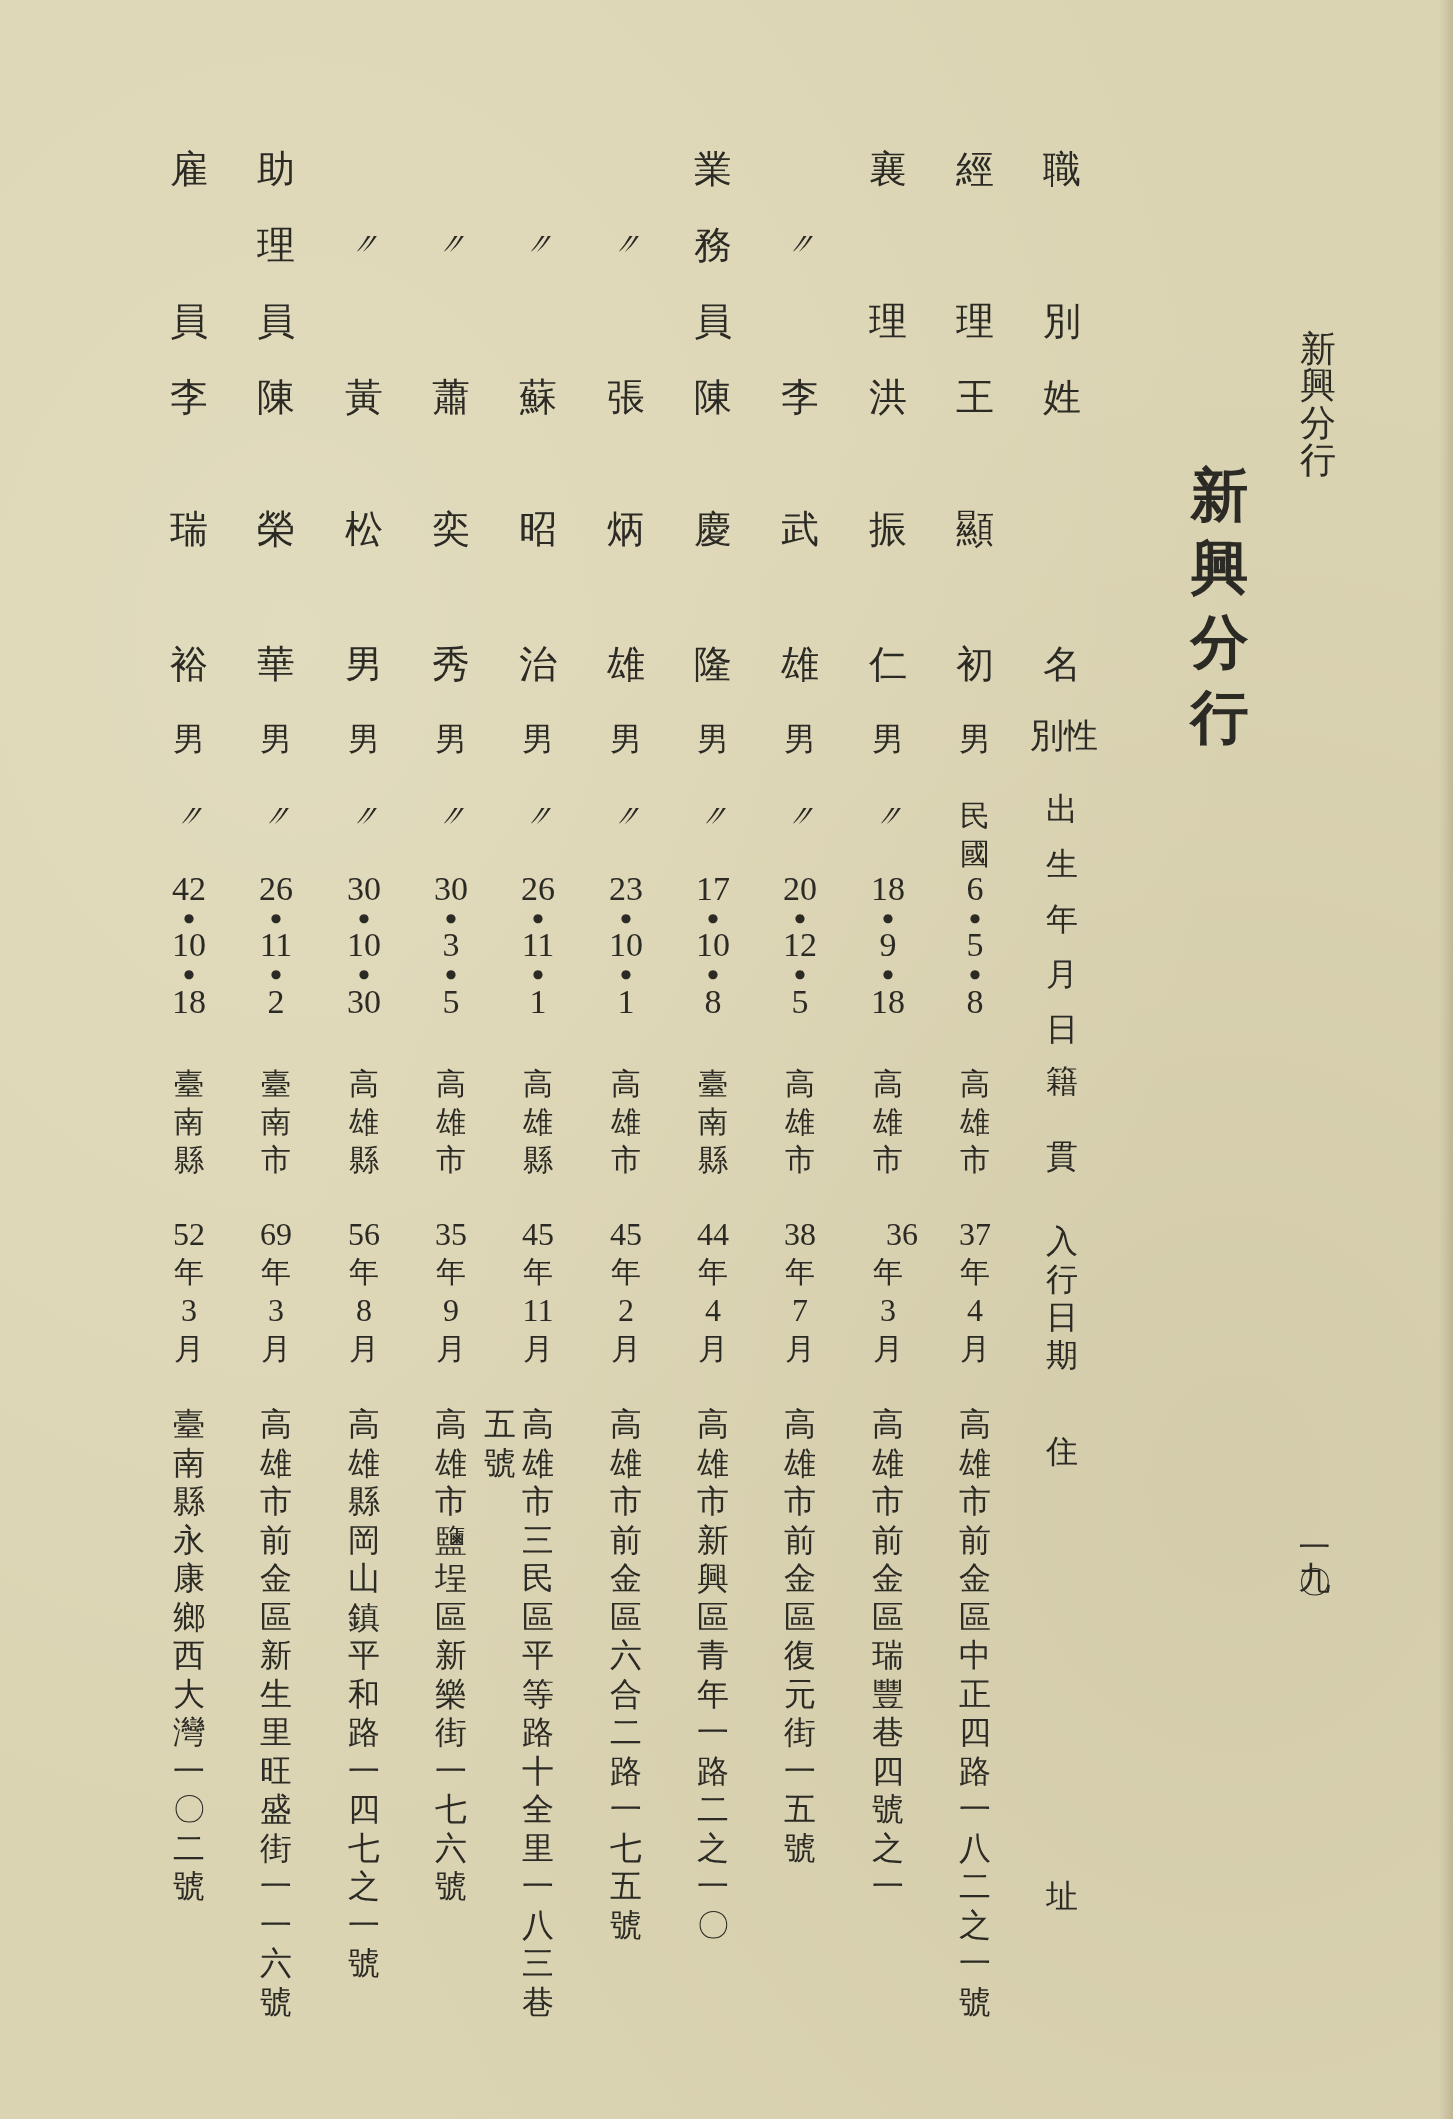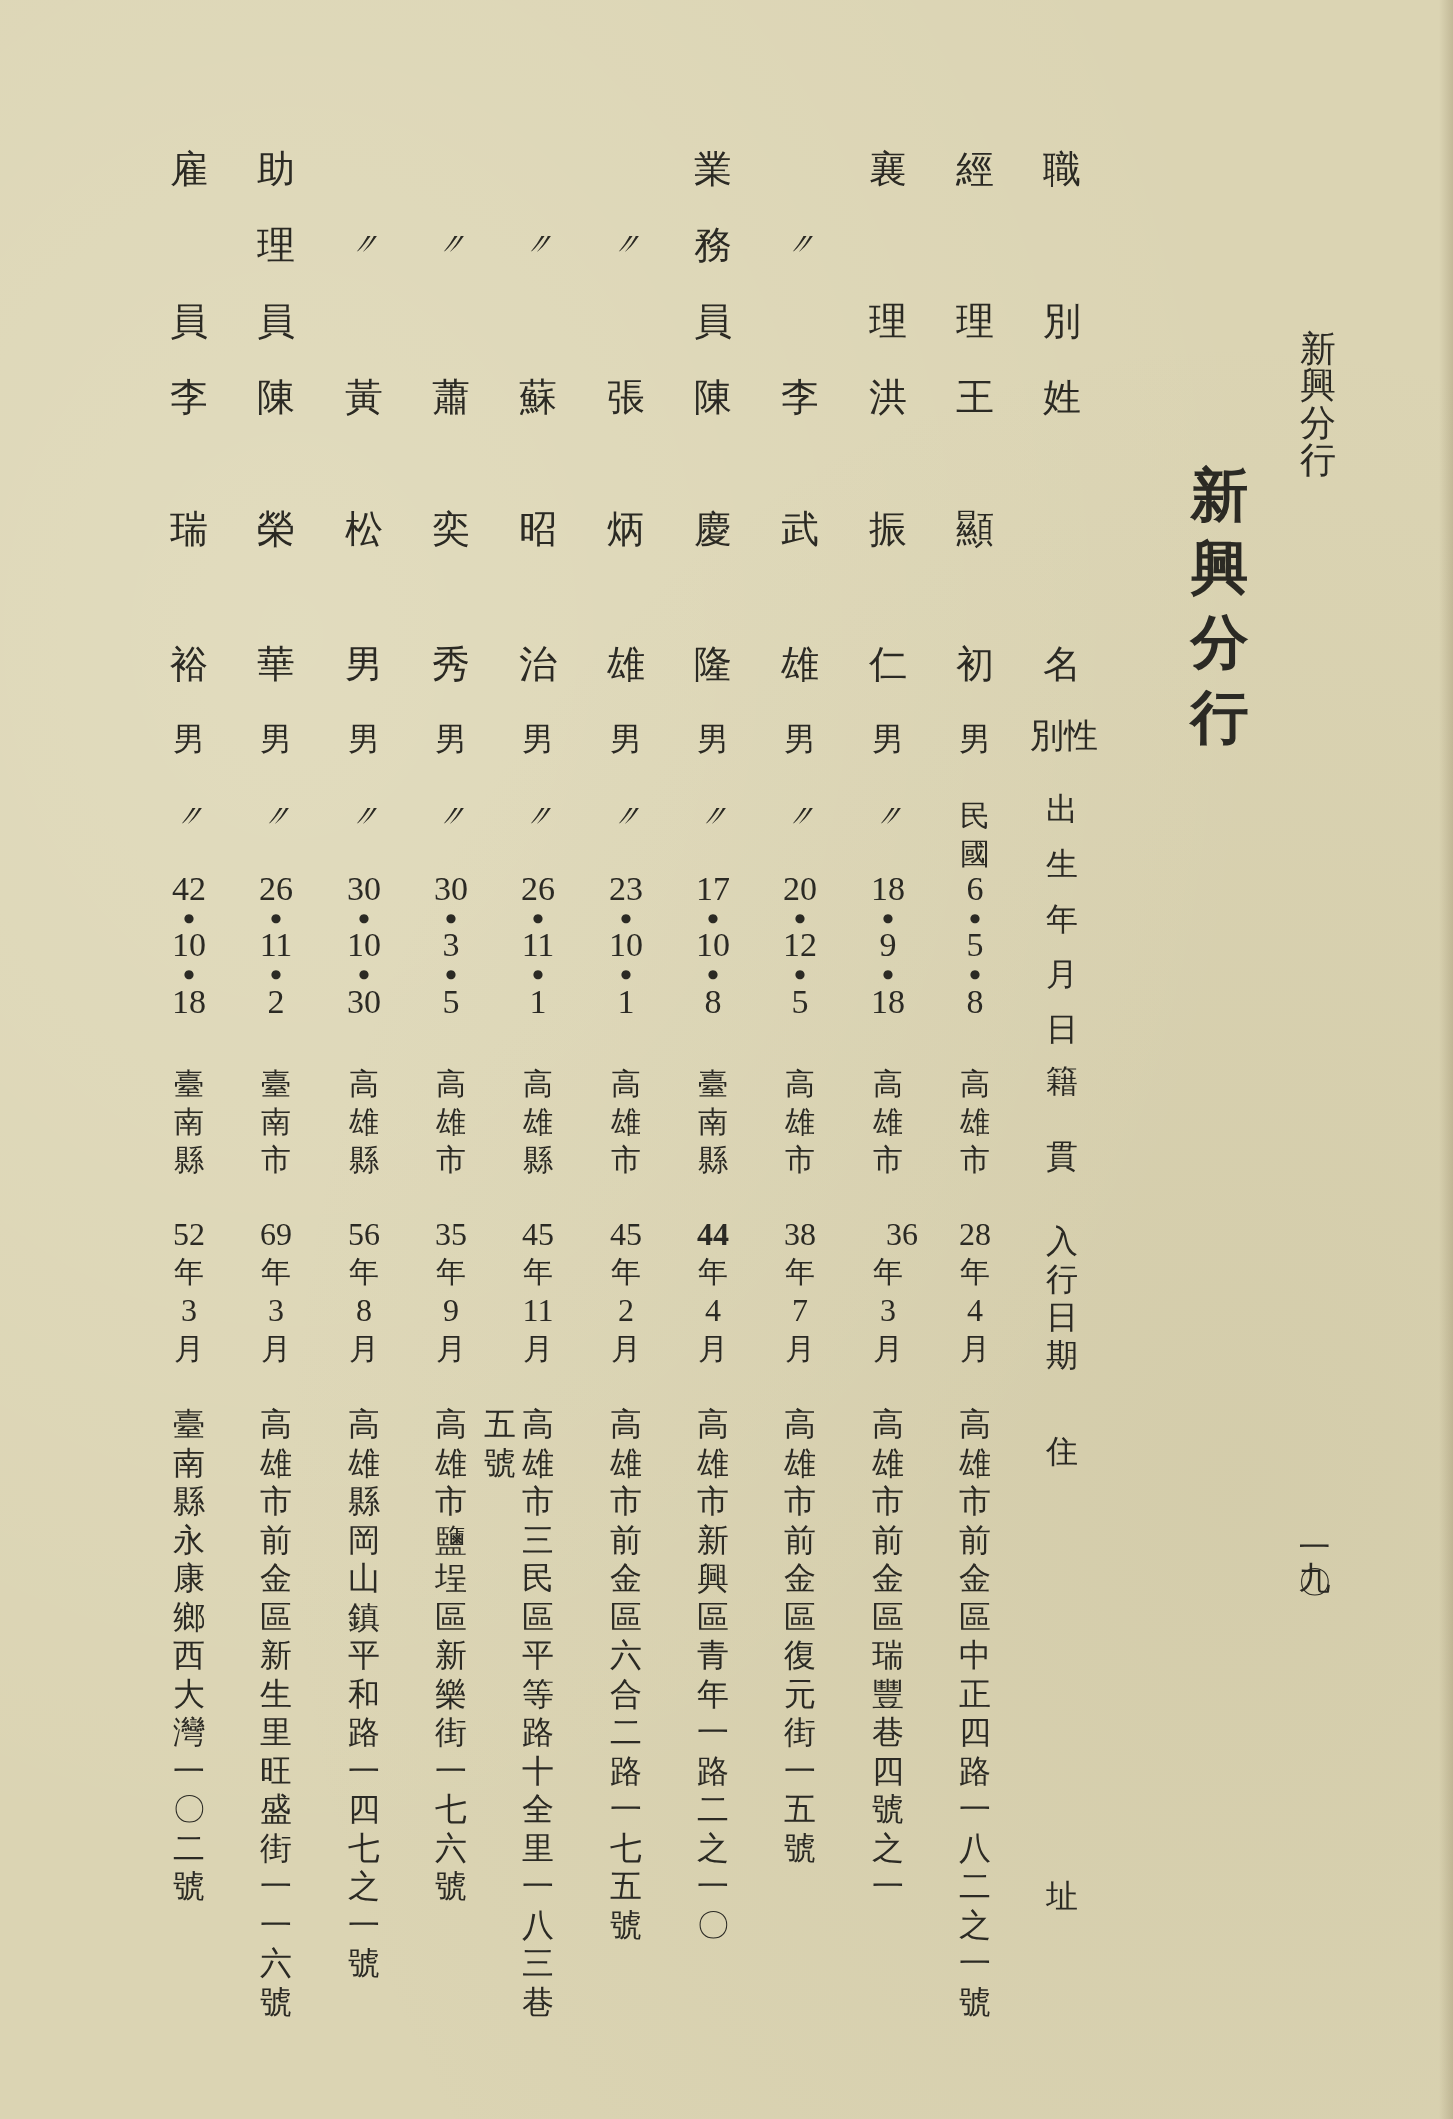--- a/index.html
+++ b/index.html
@@ -80,21 +80,21 @@
         <span class="ch small-ch" style="position:absolute; left:953px; width:44px; top:800px;">民</span>
         <span class="ch small-ch" style="position:absolute; left:953px; width:44px; top:838px;">國</span>
         <span class="ch num" style="position:absolute; left:945px; width:60px; top:872px;">6</span>
         <span class="ch dot" style="position:absolute; left:953px; width:44px; top:912px; font-size:12px;">●</span>
         <span class="ch num" style="position:absolute; left:945px; width:60px; top:928px;">5</span>
         <span class="ch dot" style="position:absolute; left:953px; width:44px; top:968px; font-size:12px;">●</span>
         <span class="ch num" style="position:absolute; left:945px; width:60px; top:985px;">8</span>
         <span class="ch small-ch" style="position:absolute; left:953px; width:44px; top:1068px;">高</span>
         <span class="ch small-ch" style="position:absolute; left:953px; width:44px; top:1106px;">雄</span>
         <span class="ch small-ch" style="position:absolute; left:953px; width:44px; top:1144px;">市</span>
-        <span class="ch num" style="position:absolute; left:945px; width:60px; top:1218px; font-size:32px;">28</span>
+        <span class="ch num" style="position:absolute; left:945px; width:60px; top:1218px; font-size:32px;">37</span>
         <span class="ch small-ch" style="position:absolute; left:953px; width:44px; top:1256px;">年</span>
         <span class="ch num" style="position:absolute; left:945px; width:60px; top:1294px; font-size:32px;">4</span>
         <span class="ch small-ch" style="position:absolute; left:953px; width:44px; top:1333px;">月</span>
         <span class="ch addr-ch" style="position:absolute; left:953px; width:44px; top:1405px;">高</span>
         <span class="ch addr-ch" style="position:absolute; left:953px; width:44px; top:1443.5px;">雄</span>
         <span class="ch addr-ch" style="position:absolute; left:953px; width:44px; top:1482px;">市</span>
         <span class="ch addr-ch" style="position:absolute; left:953px; width:44px; top:1520.5px;">前</span>
         <span class="ch addr-ch" style="position:absolute; left:953px; width:44px; top:1559px;">金</span>
         <span class="ch addr-ch" style="position:absolute; left:953px; width:44px; top:1597.5px;">區</span>
         <span class="ch addr-ch" style="position:absolute; left:953px; width:44px; top:1636px;">中</span>
@@ -184,21 +184,21 @@
         <span class="ch cell-mid" style="position:absolute; left:691px; width:44px; top:723px;">男</span>
         <span class="ch ditto" style="position:absolute; left:691px; width:44px; top:800px;">〃</span>
         <span class="ch num" style="position:absolute; left:683px; width:60px; top:872px;">17</span>
         <span class="ch dot" style="position:absolute; left:691px; width:44px; top:912px; font-size:12px;">●</span>
         <span class="ch num" style="position:absolute; left:683px; width:60px; top:928px;">10</span>
         <span class="ch dot" style="position:absolute; left:691px; width:44px; top:968px; font-size:12px;">●</span>
         <span class="ch num" style="position:absolute; left:683px; width:60px; top:985px;">8</span>
         <span class="ch small-ch" style="position:absolute; left:691px; width:44px; top:1068px;">臺</span>
         <span class="ch small-ch" style="position:absolute; left:691px; width:44px; top:1106px;">南</span>
         <span class="ch small-ch" style="position:absolute; left:691px; width:44px; top:1144px;">縣</span>
-        <span class="ch num" style="position:absolute; left:683px; width:60px; top:1218px; font-size:32px;font-weight:bold;">44</span>
+        <span class="ch num" style="position:absolute; left:683px; width:60px; top:1218px; font-size:32px;">44</span>
         <span class="ch small-ch" style="position:absolute; left:691px; width:44px; top:1256px;">年</span>
         <span class="ch num" style="position:absolute; left:683px; width:60px; top:1294px; font-size:32px;">4</span>
         <span class="ch small-ch" style="position:absolute; left:691px; width:44px; top:1333px;">月</span>
         <span class="ch addr-ch" style="position:absolute; left:691px; width:44px; top:1405px;">高</span>
         <span class="ch addr-ch" style="position:absolute; left:691px; width:44px; top:1443.5px;">雄</span>
         <span class="ch addr-ch" style="position:absolute; left:691px; width:44px; top:1482px;">市</span>
         <span class="ch addr-ch" style="position:absolute; left:691px; width:44px; top:1520.5px;">新</span>
         <span class="ch addr-ch" style="position:absolute; left:691px; width:44px; top:1559px;">興</span>
         <span class="ch addr-ch" style="position:absolute; left:691px; width:44px; top:1597.5px;">區</span>
         <span class="ch addr-ch" style="position:absolute; left:691px; width:44px; top:1636px;">青</span>

